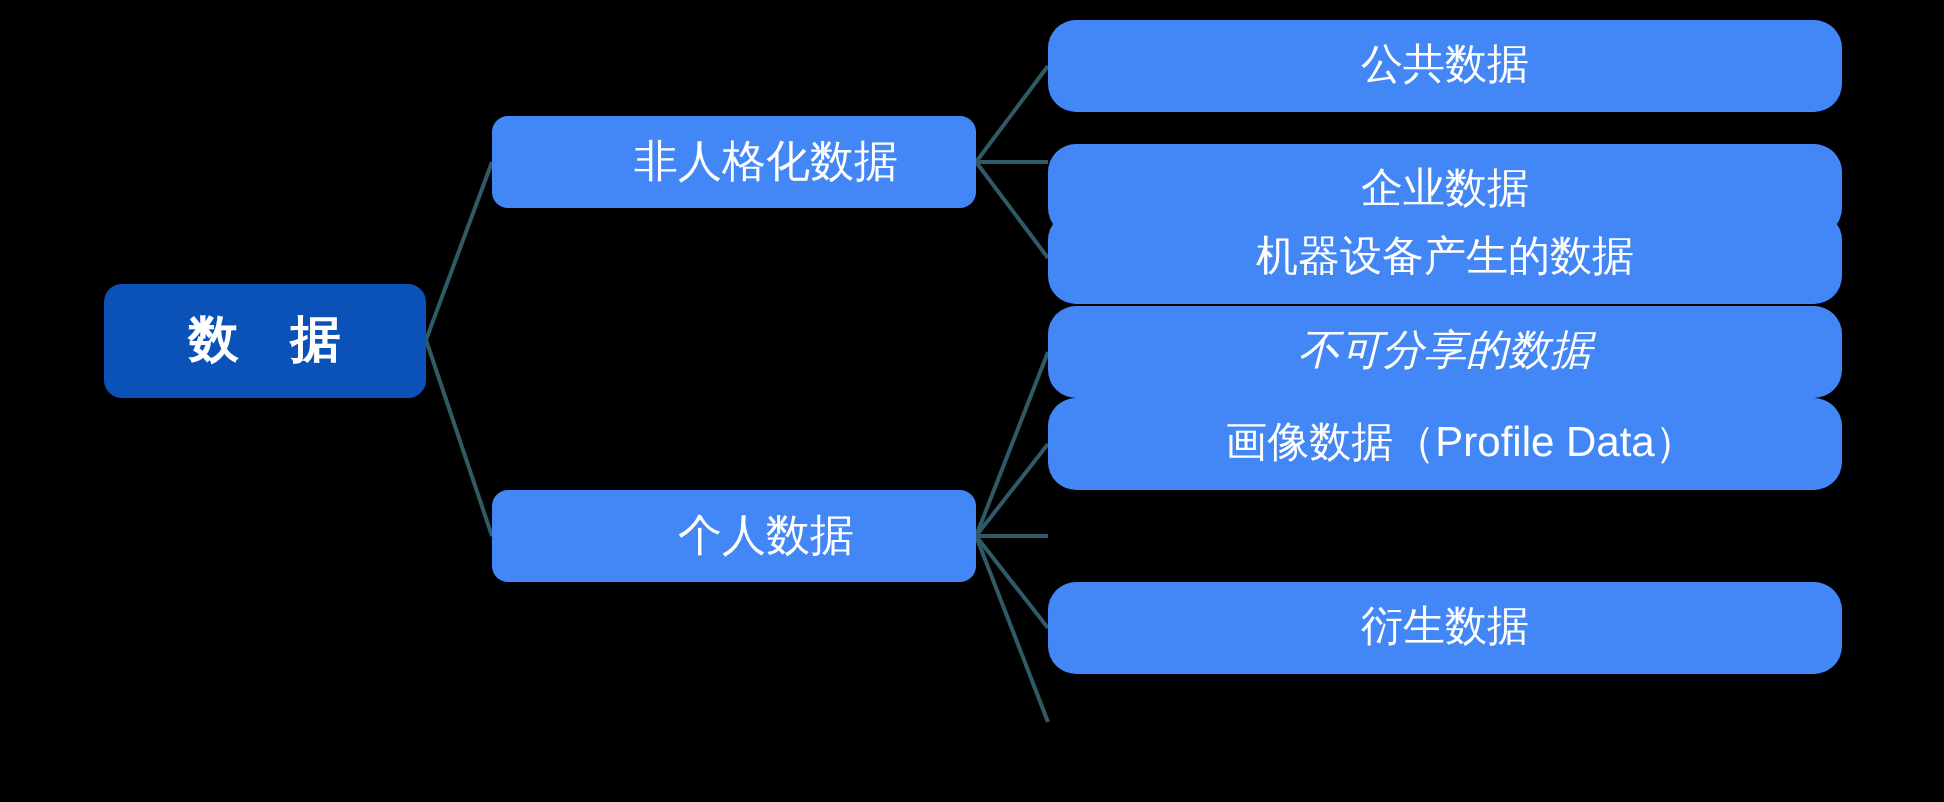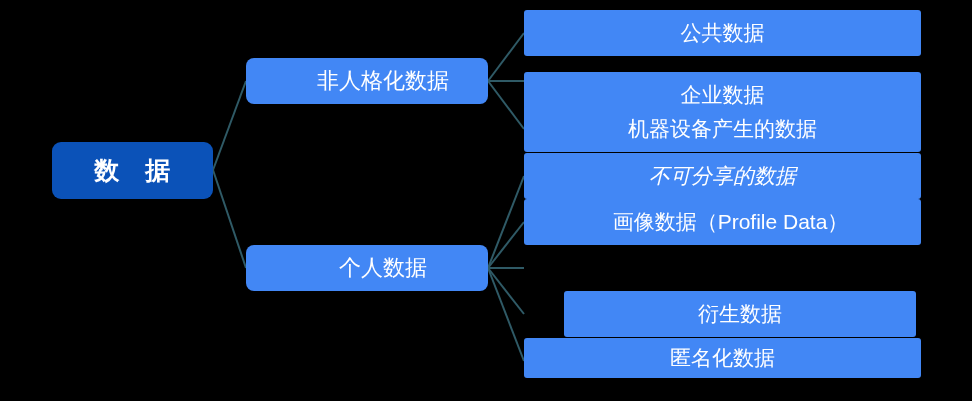--- a/index.html
+++ b/index.html
@@ -44,21 +44,21 @@
   }
   .node-branch {
     background: #4287F5;
     border-radius: 8px;
     font-size: 22px;
     font-weight: normal;
     padding-left: 32px;
   }
   .node-leaf {
     background: #4287F5;
-    border-radius: 3px;
+    border-radius: 14px;
     font-size: 21px;
     font-weight: normal;
   }
 </style>
 </head>
 <body>
 
 <div id="diagram-root">
 
   <svg id="connector-layer" viewBox="0 0 972 401" width="972" height="401" xmlns="http://www.w3.org/2000/svg">
@@ -90,17 +90,16 @@
 
   <div class="node node-leaf" style="left:524px; top:58px; width:397px; height:46px;margin-top:14px;">企业数据</div>
 
   <div class="node node-leaf" style="left:524px; top:106px; width:397px; height:46px;">机器设备产生的数据</div>
 
   <div class="node node-leaf" style="left:524px; top:153px; width:397px; height:46px;font-style:italic;">不可分享的数据</div>
 
   <div class="node node-leaf" style="left:524px; top:199px; width:397px; height:46px;padding-left:16px;">画像数据（Profile Data）</div>
 
 
-  <div class="node node-leaf" style="left:524px; top:291px; width:352px; height:46px;margin-left:40px;">衍生数据</div>
+  <div class="node node-leaf" style="left:524px; top:291px; width:397px; height:46px;">衍生数据</div>
 
-  <div class="node node-leaf" style="left:524px; top:338px; width:397px; height:40px;">匿名化数据</div>
 
 </div>
 
 </body></html>

